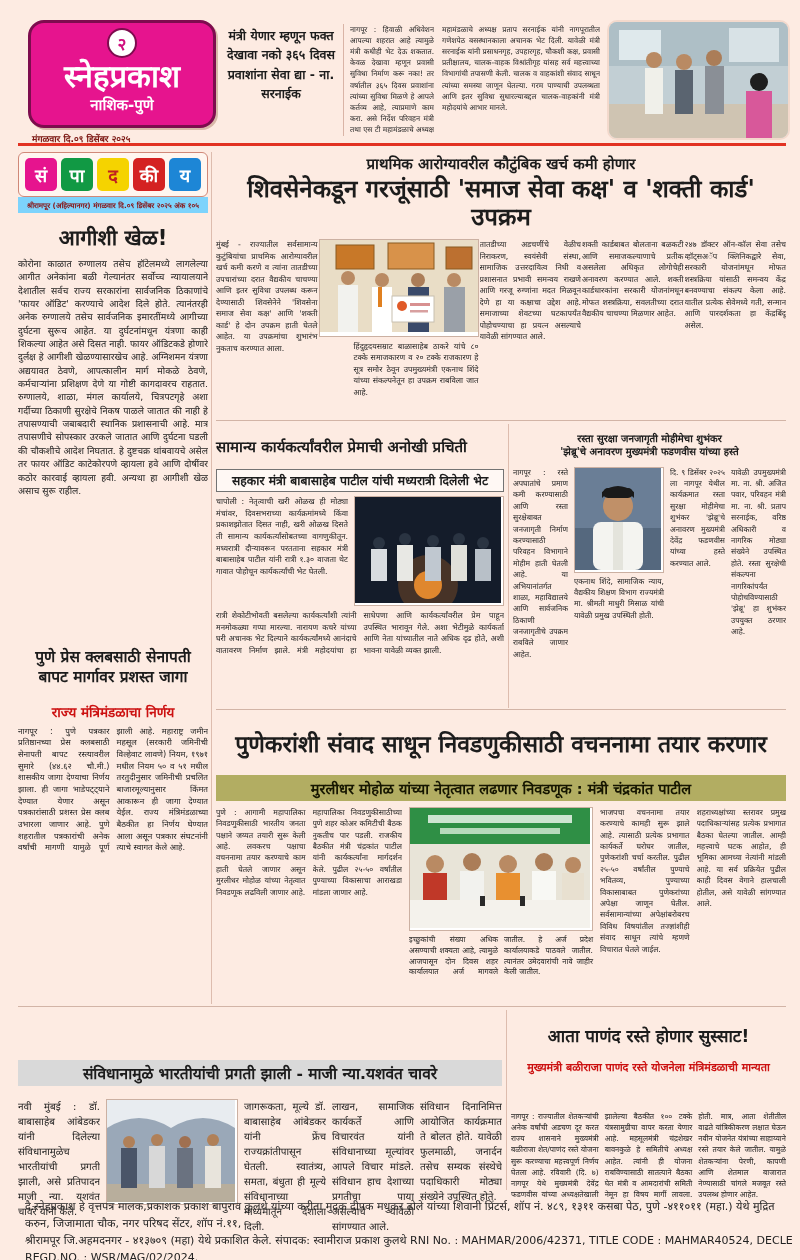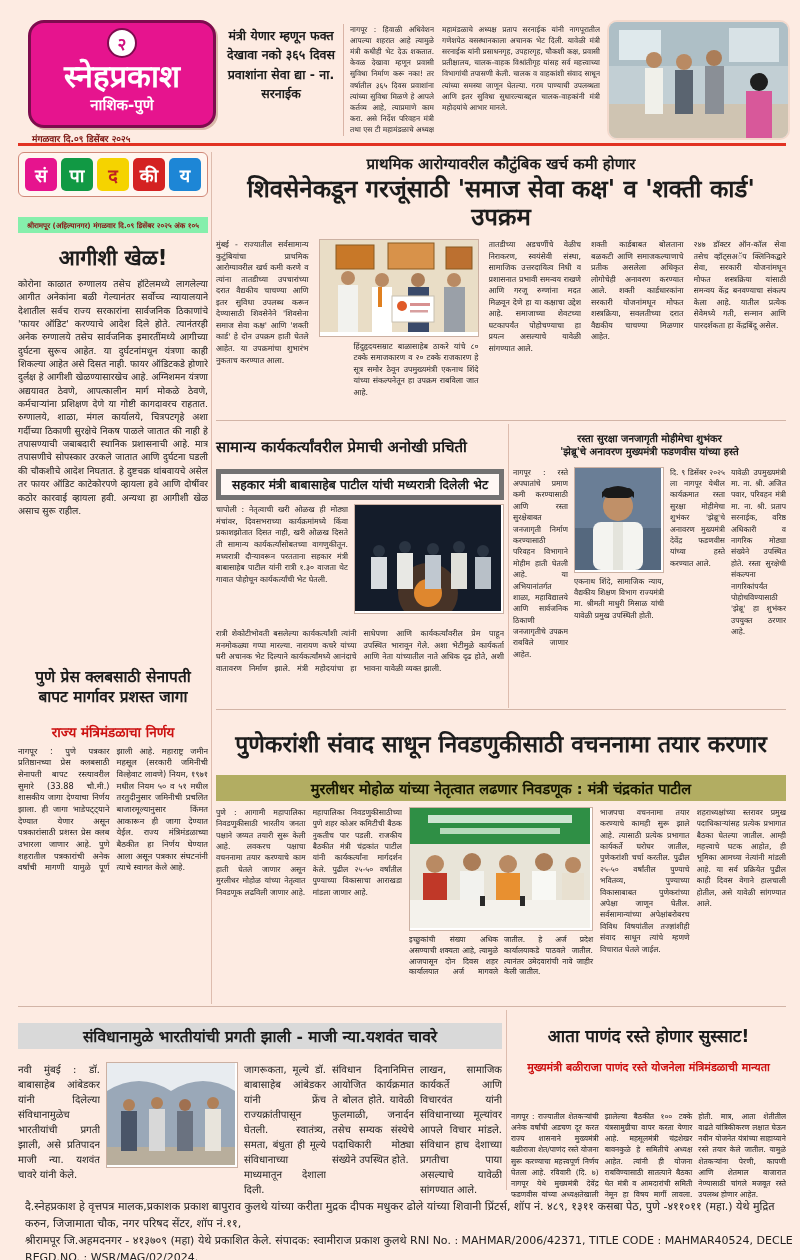--- a/index.html
+++ b/index.html
@@ -23,63 +23,63 @@
   .tc1{left:350px;width:84px;height:112px;}
   .tc2{left:442px;width:158px;height:112px;}
   .top-photo{position:absolute;left:607px;top:20px;width:179px;height:116px;border-radius:10px;
              overflow:hidden;border:2px solid #f3d9cc;}
   .red-rule{position:absolute;left:18px;top:143px;width:768px;height:3px;background:#e23222;}
   
   .editorial{position:absolute;left:18px;top:152px;width:190px;}
   .ed-logo{border:1px solid #d08878;border-radius:6px;padding:5px 3px;display:flex;gap:4px;justify-content:center;background:#fff6f0;}
   .ed-letter{width:32px;height:33px;border-radius:5px;display:flex;align-items:center;justify-content:center;
              font-size:18px;font-weight:bold;}
-  .ed-strip{margin-top:20px;background:#86efac;color:#8a1111;font-weight:bold;font-size:7.2px;
+  .ed-strip{margin-top:0;background:#7dd3fc;color:#8a1111;font-weight:bold;font-size:7.2px;
             text-align:center;padding:3px 1px;}
   .ed-head{font-size:21px;font-weight:bold;text-align:center;margin:10px 0 6px;}
   .ed-body{font-size:9.2px;line-height:1.45;height:380px;overflow:hidden;}
   .pc-head{font-size:15.5px;font-weight:bold;text-align:center;line-height:1.3;margin-top:10px;}
   .pc-sub{font-size:13.5px;font-weight:bold;color:#cc1111;text-align:center;margin:3px 0 5px;}
   .pc-body{column-count:2;column-gap:7px;font-size:8.2px;line-height:1.42;height:242px;overflow:hidden;}
   .vline1{position:absolute;left:211px;top:152px;height:852px;border-left:1px solid #ddbcae;}
   
   .lead{position:absolute;left:216px;top:150px;width:570px;}
   .lead-kicker{text-align:center;font-size:15px;font-weight:600;margin-top:3px;}
   .lead-head{text-align:center;font-size:24px;font-weight:800;margin:3px 0 8px;line-height:1.15;}
-  .lead-body{display:flex;gap:10px;height:210px;overflow:hidden;font-size:7.8px;line-height:1.48;justify-content:flex-end;}
+  .lead-body{display:flex;gap:1px;height:210px;overflow:hidden;font-size:7.8px;line-height:1.48;justify-content:flex-end;}
   .lead-col{flex:1;overflow:hidden;}
   .lead-center{flex:0 0 160px;}
   .photo-frame{border:1px solid #cbb0a2;overflow:hidden;background:#fff;}
   .lead-center-text{margin-top:4px;font-size:7.8px;line-height:1.48;margin-left:35px;}
   .hline{position:absolute;border-top:1px solid #d2b4a6;}
   
   .prachiti{position:absolute;left:216px;top:424px;width:288px;}
   .pr-head{font-size:15px;font-weight:bold;}
-  .pr-sub{border:5px solid #737373;font-size:12.3px;font-weight:bold;text-align:center;padding:2px 3px;
+  .pr-sub{border:1px solid #737373;font-size:12.3px;font-weight:bold;text-align:center;padding:2px 3px;
           margin:3px 0 4px;background:#fff8f4;}
   .pr-row{display:flex;gap:6px;}
   .pr-col{flex:1;font-size:7.8px;line-height:1.5;height:110px;overflow:hidden;}
-  .pr-bottom{margin-top:14px;column-count:2;column-gap:7px;font-size:7.8px;line-height:1.5;height:116px;overflow:hidden;}
+  .pr-bottom{margin-top:4px;column-count:2;column-gap:7px;font-size:7.8px;line-height:1.5;height:116px;overflow:hidden;}
   .vline2{position:absolute;left:508px;top:424px;height:284px;border-left:1px solid #ddbcae;}
   .zebru{position:absolute;left:513px;top:424px;width:273px;}
   .zb-head{font-size:10px;font-weight:bold;text-align:center;line-height:1.3;}
   .zb-body{display:flex;gap:6px;margin-top:5px;height:226px;overflow:hidden;font-size:7.6px;line-height:1.5;}
   .zb-col{flex:1;overflow:hidden;}
   .zb-center{flex:0 0 88px;}
   .zb-center-text{margin-top:3px;font-size:7.6px;line-height:1.5;}
   
   .vachan{position:absolute;left:216px;top:712px;width:570px;}
   .va-head{font-size:23px;font-weight:800;text-align:center;}
   .va-sub{background:#b2ad62;font-size:14.5px;font-weight:bold;text-align:center;padding:3px 0;margin:4px 0 6px;color:#151500;}
   .va-body{display:flex;gap:7px;height:210px;overflow:hidden;font-size:7.7px;line-height:1.48;}
   .va-col{flex:1;overflow:hidden;}
   .va-center{flex:0 0 182px;}
   .va-center-text{margin-top:4px;column-count:2;column-gap:6px;font-size:7.5px;line-height:1.45;}
   
-  .savidhan{position:absolute;left:18px;top:1010px;width:484px;}
+  .savidhan{position:absolute;left:18px;top:1047px;width:484px;}
   .sv-head{background:#d9d9d9;font-size:15.5px;font-weight:bold;text-align:center;padding:2px 0;}
   .sv-body{display:flex;gap:6px;margin-top:9px;height:146px;overflow:hidden;font-size:10px;line-height:1.5;}
   .sv-col{flex:1;overflow:hidden;}
   .sv-photo-wrap{flex:0 0 130px;}
   .vline3{position:absolute;left:506px;top:1010px;height:180px;border-left:1px solid #ddbcae;}
   .panand{position:absolute;left:511px;top:1010px;width:275px;}
   .pn-head{font-size:17px;font-weight:800;text-align:center;}
   .pn-sub{font-size:11px;font-weight:bold;color:#cc1111;text-align:center;margin:3px 0 4px;line-height:1.3;}
   .pn-body{column-count:3;column-gap:6px;font-size:7.5px;line-height:1.5;height:128px;overflow:hidden;margin-top:35px;}
   
@@ -131,21 +131,21 @@
       <span class="ed-letter" style="background:#d42222;color:#fff">की</span>
       <span class="ed-letter" style="background:#1d86d6;color:#fff">य</span>
     </div>
     <div class="ed-strip">श्रीरामपूर (अहिल्यानगर) मंगळवार दि.०९ डिसेंबर २०२५ अंक १०५</div>
     <h2 class="ed-head">आगीशी खेळ!</h2>
     <div class="ed-body jt">कोरोना काळात रुग्णालय तसेच हॉटेलमध्ये लागलेल्या आगीत अनेकांना बळी गेल्यानंतर सर्वोच्च न्यायालयाने देशातील सर्वच राज्य सरकारांना सार्वजनिक ठिकाणांचे 'फायर ऑडिट' करण्याचे आदेश दिले होते. त्यानंतरही अनेक रुग्णालये तसेच सार्वजनिक इमारतींमध्ये आगीच्या दुर्घटना सुरूच आहेत. या दुर्घटनांमधून यंत्रणा काही शिकल्या आहेत असे दिसत नाही. फायर ऑडिटकडे होणारे दुर्लक्ष हे आगीशी खेळण्यासारखेच आहे. अग्निशमन यंत्रणा अद्ययावत ठेवणे, आपत्कालीन मार्ग मोकळे ठेवणे, कर्मचाऱ्यांना प्रशिक्षण देणे या गोष्टी कागदावरच राहतात. रुग्णालये, शाळा, मंगल कार्यालये, चित्रपटगृहे अशा गर्दीच्या ठिकाणी सुरक्षेचे निकष पाळले जातात की नाही हे तपासण्याची जबाबदारी स्थानिक प्रशासनाची आहे. मात्र तपासणीचे सोपस्कार उरकले जातात आणि दुर्घटना घडली की चौकशीचे आदेश निघतात. हे दुष्टचक्र थांबवायचे असेल तर फायर ऑडिट काटेकोरपणे व्हायला हवे आणि दोषींवर कठोर कारवाई व्हायला हवी. अन्यथा हा आगीशी खेळ असाच सुरू राहील.</div>
 
     <h3 class="pc-head">पुणे प्रेस क्लबसाठी सेनापती बापट मार्गावर प्रशस्त जागा</h3>
     <div class="pc-sub">राज्य मंत्रिमंडळाचा निर्णय</div>
     <div class="pc-body jt">
-      <span>नागपूर : पुणे पत्रकार प्रतिष्ठानच्या प्रेस क्लबसाठी सेनापती बापट रस्त्यावरील सुमारे (33.88 चौ.मी.) शासकीय जागा देण्याचा निर्णय झाला. ही जागा भाडेपट्ट्याने देण्यात येणार असून पत्रकारांसाठी प्रशस्त प्रेस क्लब उभारला जाणार आहे. पुणे शहरातील पत्रकारांची अनेक वर्षांची मागणी यामुळे पूर्ण झाली आहे.</span>
+      <span>नागपूर : पुणे पत्रकार प्रतिष्ठानच्या प्रेस क्लबसाठी सेनापती बापट रस्त्यावरील सुमारे (४४.६२ चौ.मी.) शासकीय जागा देण्याचा निर्णय झाला. ही जागा भाडेपट्ट्याने देण्यात येणार असून पत्रकारांसाठी प्रशस्त प्रेस क्लब उभारला जाणार आहे. पुणे शहरातील पत्रकारांची अनेक वर्षांची मागणी यामुळे पूर्ण झाली आहे.</span>
       <span>महाराष्ट्र जमीन महसूल (सरकारी जमिनीची विल्हेवाट लावणे) नियम, १९७१ मधील नियम ५० व ५१ मधील तरतुदीनुसार जमिनीची प्रचलित बाजारमूल्यानुसार किंमत आकारून ही जागा देण्यात येईल. राज्य मंत्रिमंडळाच्या बैठकीत हा निर्णय घेण्यात आला असून पत्रकार संघटनांनी त्याचे स्वागत केले आहे.</span>
     </div>
   </aside>
   <div class="vline1"></div>
 
   <article class="lead">
     <div class="lead-kicker">प्राथमिक आरोग्यावरील कौटुंबिक खर्च कमी होणार</div>
     <h1 class="lead-head">शिवसेनेकडून गरजूंसाठी 'समाज सेवा कक्ष' व 'शक्ती कार्ड' उपक्रम</h1>
     <div class="lead-body">
       <div class="lead-col jt">मुंबई - राज्यातील सर्वसामान्य कुटुंबियांचा प्राथमिक आरोग्यावरील खर्च कमी करणे व त्यांना तातडीच्या उपचारांच्या दरात वैद्यकीय चाचण्या आणि इतर सुविधा उपलब्ध करून देण्यासाठी शिवसेनेने 'शिवसेना समाज सेवा कक्ष' आणि 'शक्ती कार्ड' हे दोन उपक्रम हाती घेतले आहेत. या उपक्रमांचा शुभारंभ नुकताच करण्यात आला.</div>
@@ -288,22 +288,22 @@
             <circle cx="50" cy="40" r="6" fill="#b08058"></circle>
               <rect x="42" y="46" width="16" height="42" fill="#d8d8d8"></rect>
             <circle cx="78" cy="42" r="6" fill="#a07050"></circle>
               <rect x="70" y="48" width="16" height="40" fill="#6a7280"></rect>
             <circle cx="106" cy="40" r="6" fill="#b08058"></circle>
               <rect x="98" y="46" width="16" height="42" fill="#e8e4dc"></rect>
           </svg>
         </div>
       </div>
       <div class="sv-col jt">जागरूकता, मूल्ये डॉ. बाबासाहेब आंबेडकर यांनी फ्रेंच राज्यक्रांतीपासून घेतली. स्वातंत्र्य, समता, बंधुता ही मूल्ये संविधानाच्या माध्यमातून देशाला दिली.</div>
+      <div class="sv-col jt">लाखन, सामाजिक कार्यकर्ते आणि विचारवंत यांनी संविधानाच्या मूल्यांवर आपले विचार मांडले. संविधान हाच देशाच्या प्रगतीचा पाया असल्याचे यावेळी सांगण्यात आले.</div>
       <div class="sv-col jt">संविधान दिनानिमित्त आयोजित कार्यक्रमात ते बोलत होते. यावेळी फुलमाळी, जनार्दन तसेच सम्यक संस्थेचे पदाधिकारी मोठ्या संख्येने उपस्थित होते.</div>
-      <div class="sv-col jt">लाखन, सामाजिक कार्यकर्ते आणि विचारवंत यांनी संविधानाच्या मूल्यांवर आपले विचार मांडले. संविधान हाच देशाच्या प्रगतीचा पाया असल्याचे यावेळी सांगण्यात आले.</div>
     </div>
   </article>
   <div class="vline3"></div>
 
   <article class="panand">
     <h2 class="pn-head">आता पाणंद रस्ते होणार सुस्साट!</h2>
     <div class="pn-sub">मुख्यमंत्री बळीराजा पाणंद रस्ते योजनेला मंत्रिमंडळाची मान्यता</div>
     <div class="pn-body jt">
       <span>नागपूर : राज्यातील शेतकऱ्यांची अनेक वर्षांची अडचण दूर करत राज्य शासनाने मुख्यमंत्री बळीराजा शेत/पाणंद रस्ते योजना सुरू करण्याचा महत्त्वपूर्ण निर्णय घेतला आहे. रविवारी (दि. ७) नागपूर येथे मुख्यमंत्री देवेंद्र फडणवीस यांच्या अध्यक्षतेखाली झालेल्या बैठकीत १०० टक्के यंत्रसामुग्रीचा वापर करता येणार आहे.</span>
       <span>महसूलमंत्री चंद्रशेखर बावनकुळे हे समितीचे अध्यक्ष आहेत. त्यांनी ही योजना राबविण्यासाठी सातत्याने बैठका घेत मंत्री व आमदारांची समिती नेमून हा विषय मार्गी लावला.</span>

